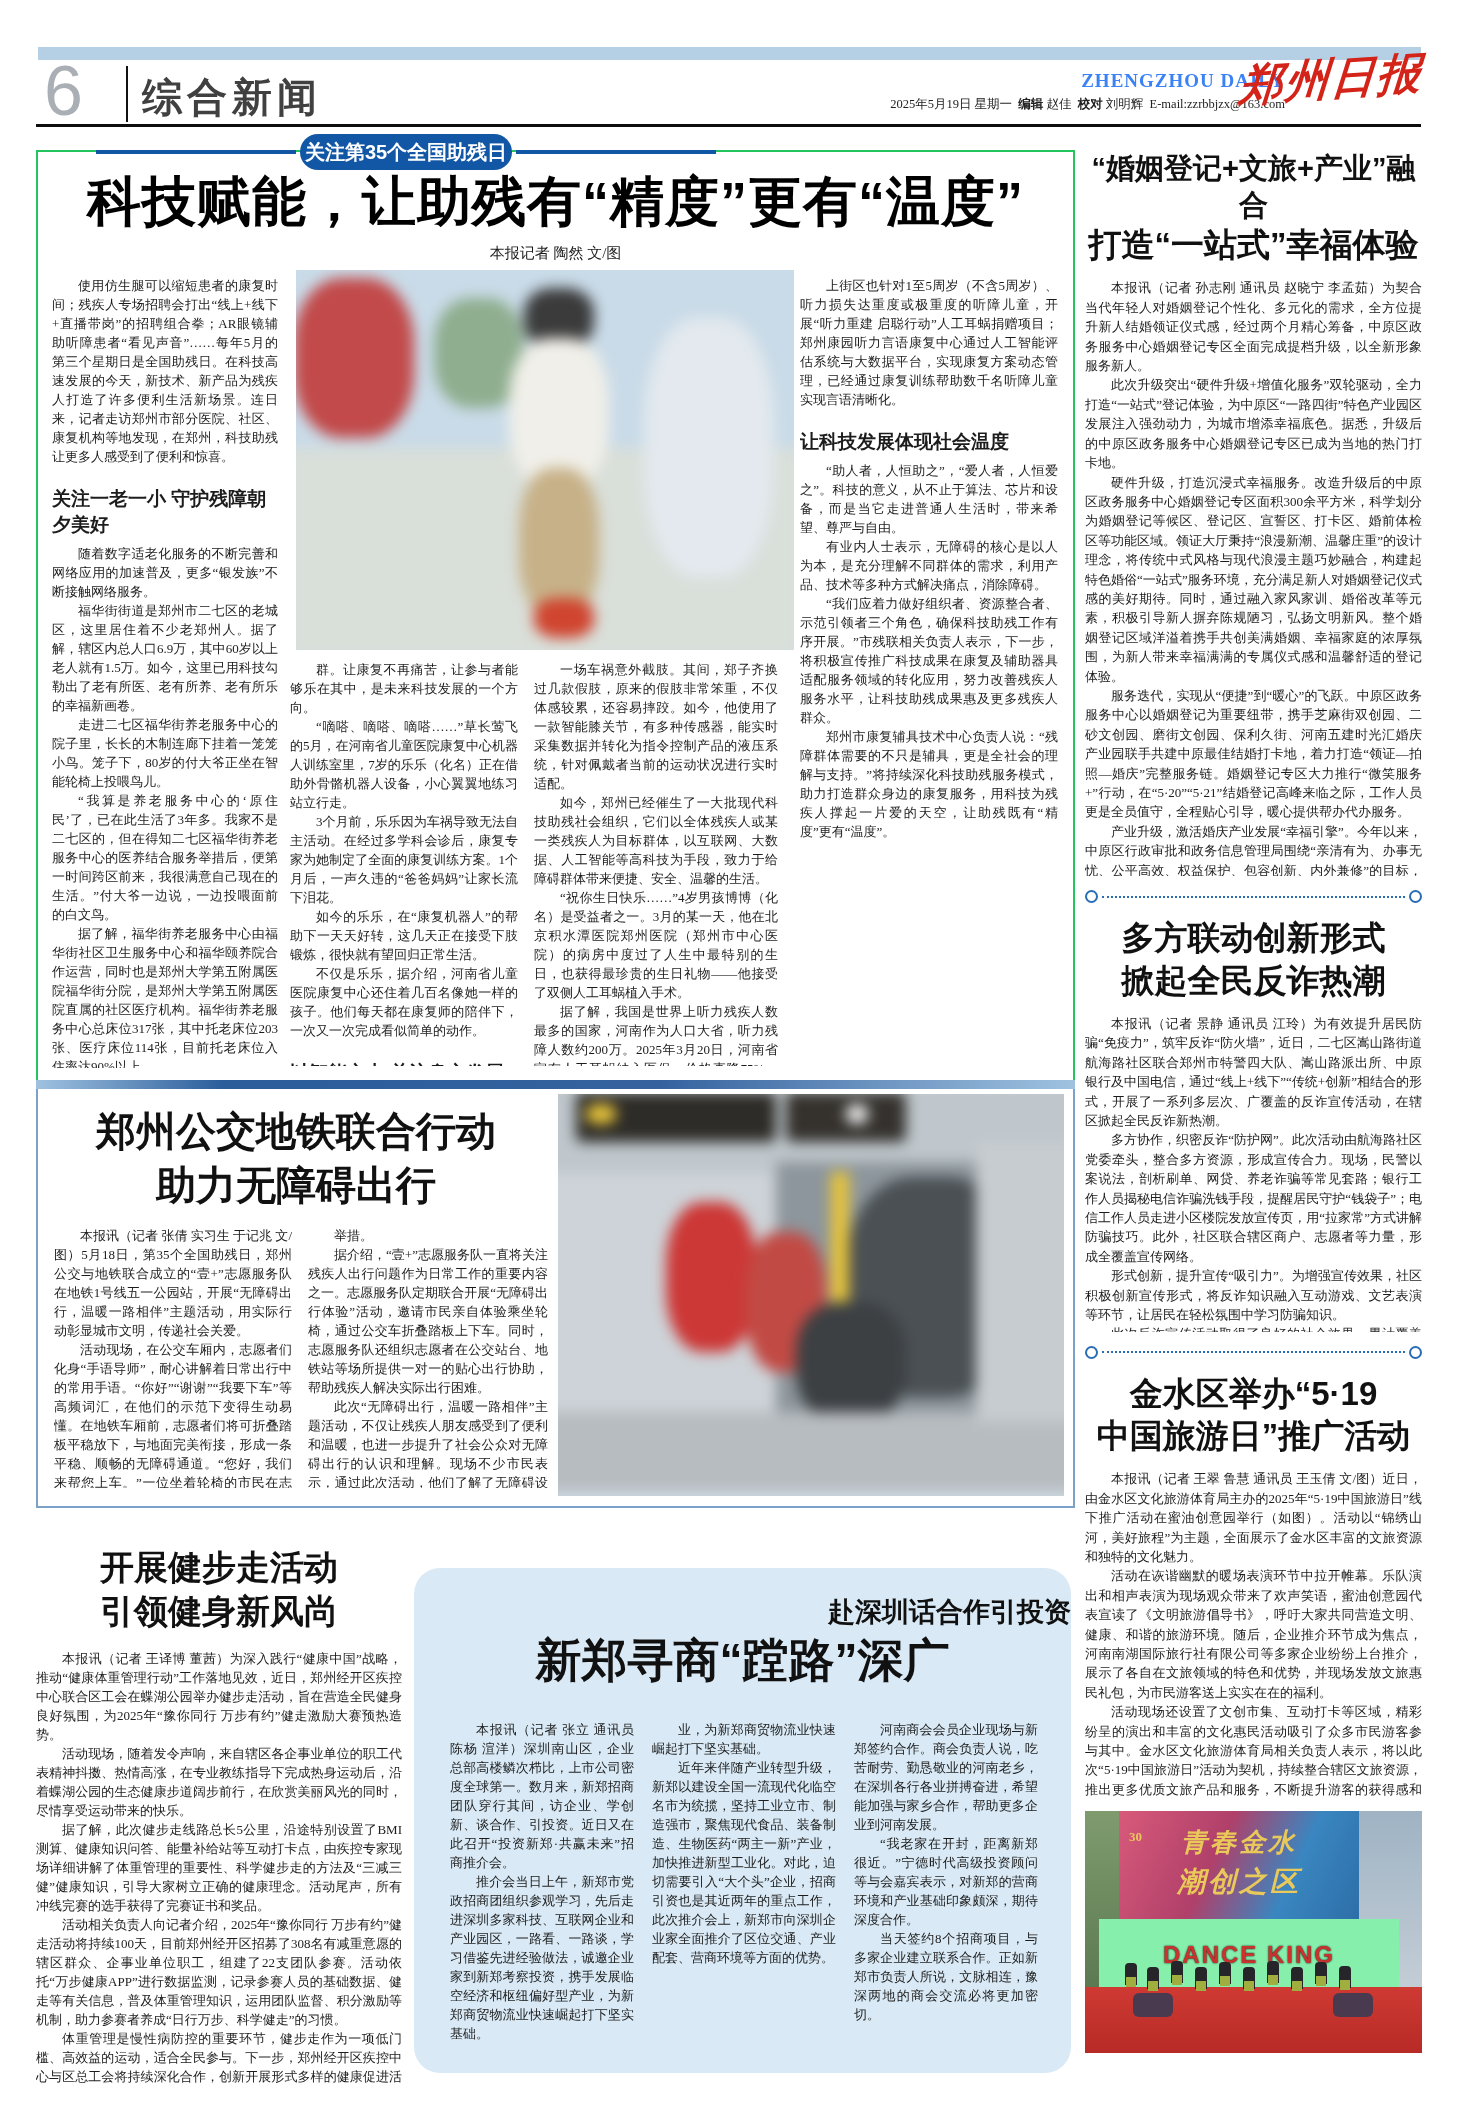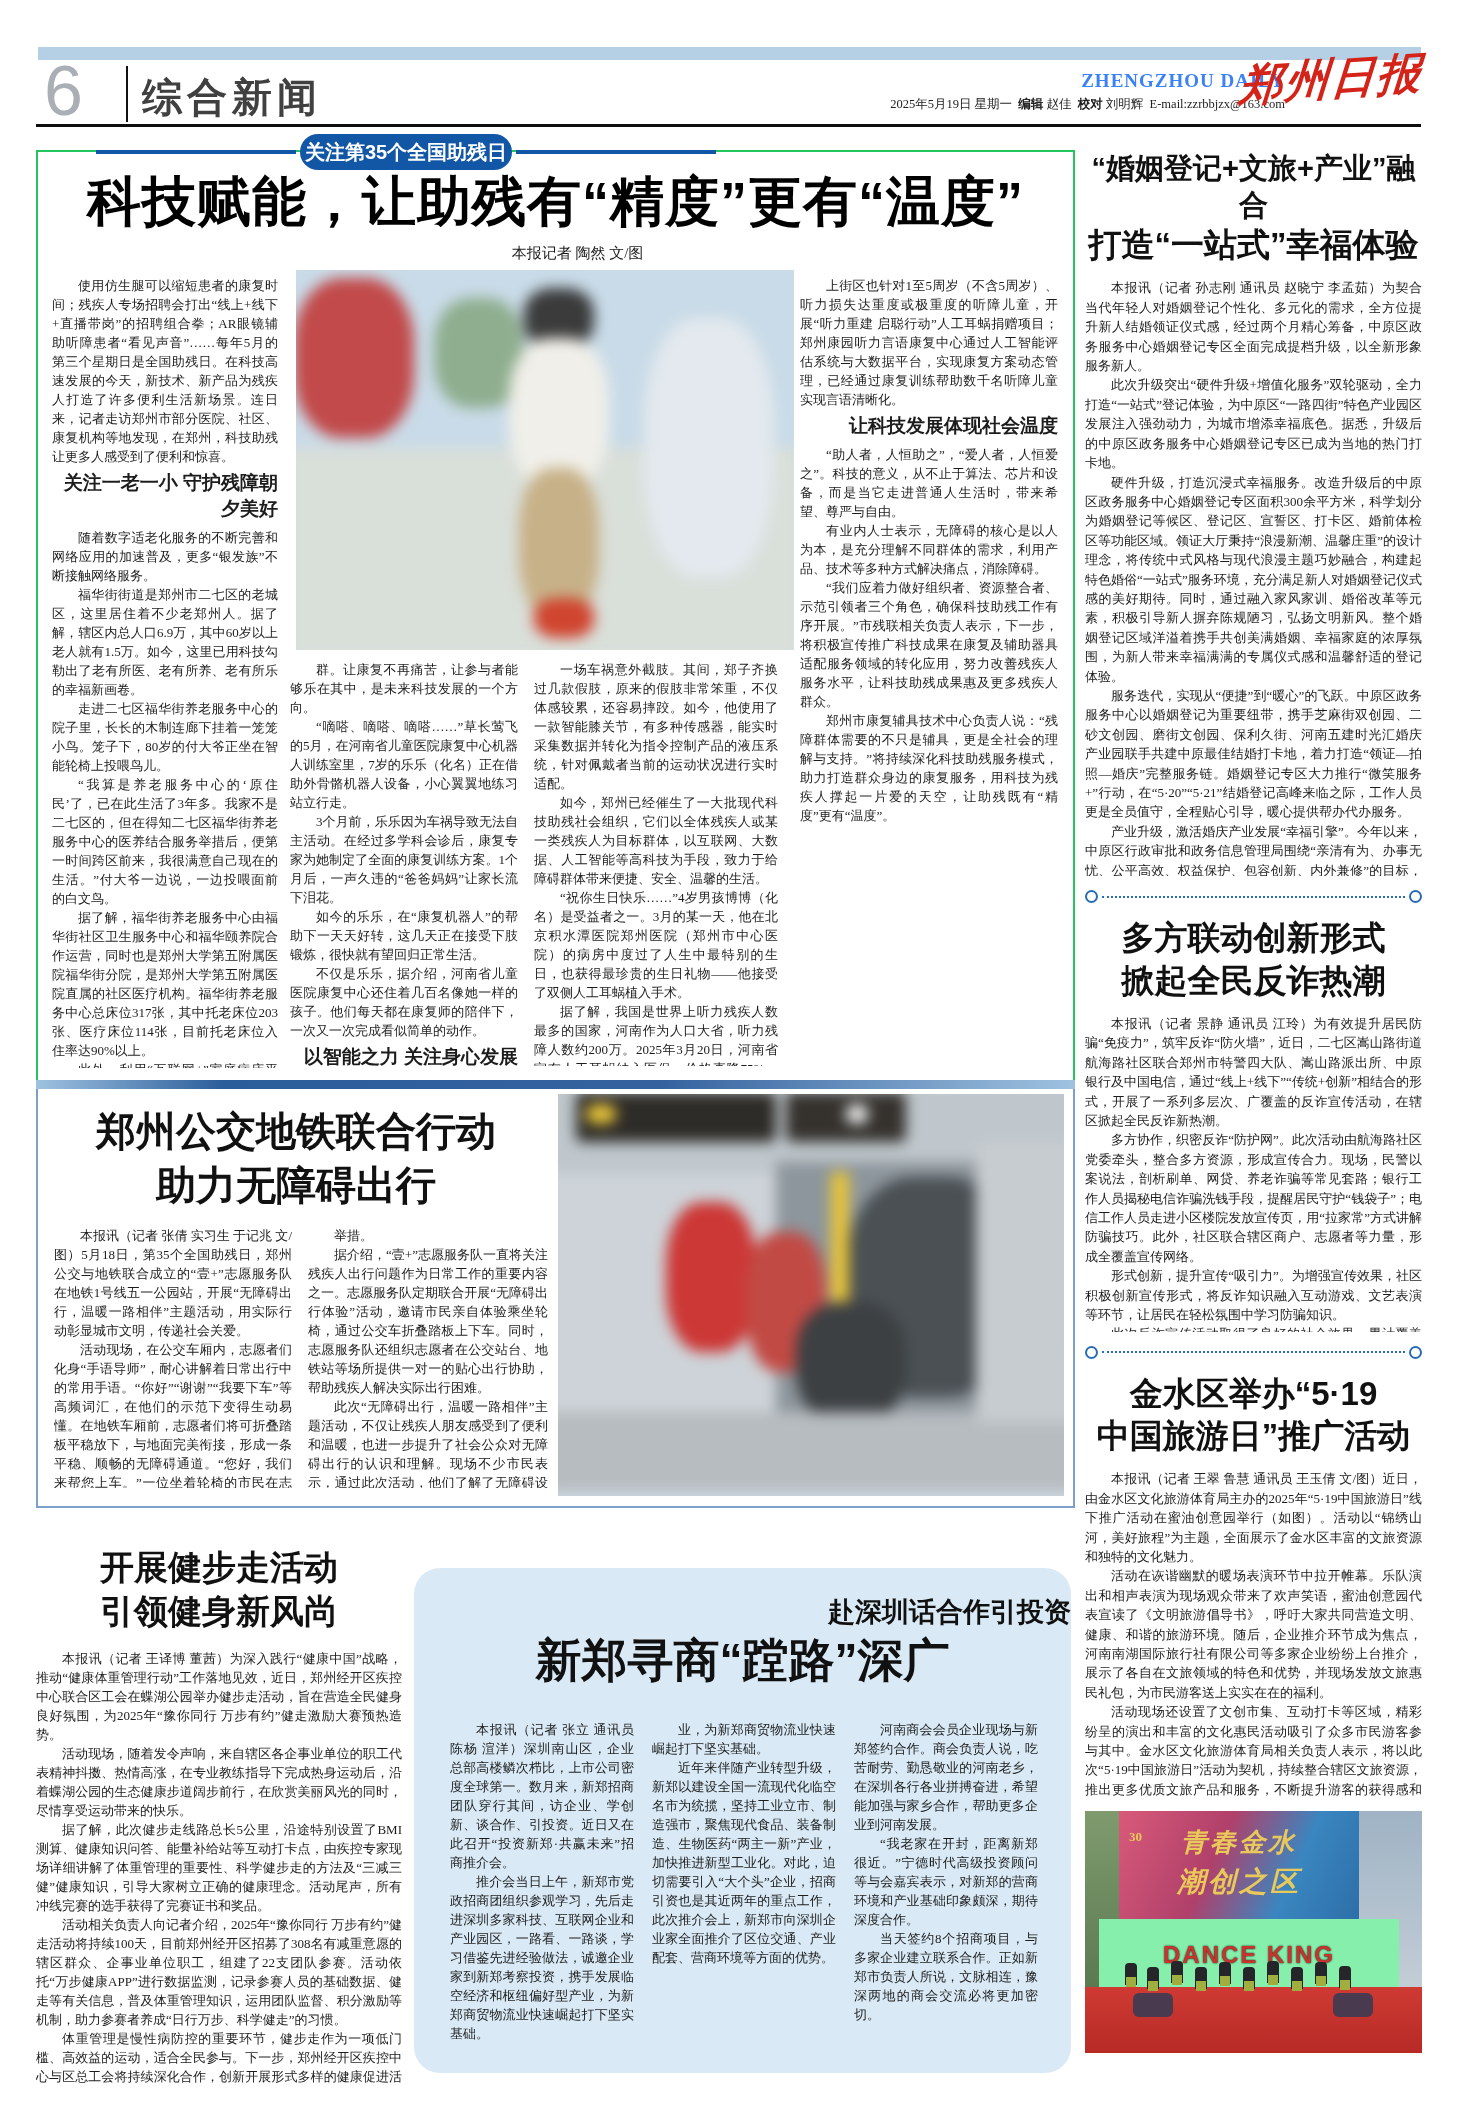--- a/index.html
+++ b/index.html
@@ -12,31 +12,31 @@
   #headvr{left:126px;top:66px;width:2px;height:56px;background:#111;}
   #section{left:142px;top:70px;font-family:"Liberation Sans",sans-serif;font-weight:bold;font-size:40px;letter-spacing:5px;color:#404040;}
   #mast-en{right:172px;top:70px;font-family:"Liberation Serif",serif;font-weight:bold;font-size:19px;color:#3b82f6;letter-spacing:1px;}
   #dateline{right:172px;top:96px;font-size:12.5px;color:#222;white-space:nowrap;}
   #dateline b{font-family:"Liberation Sans",sans-serif;}
   #mast-cn{right:34px;top:50px;font-family:"DejaVu Serif",serif;font-style:italic;font-weight:bold;
            font-size:44px;color:#d42318;transform:rotate(-4deg) skewX(-8deg);letter-spacing:2px;}
   #headrule{left:36px;top:124px;width:1385px;height:3px;background:#0d0d0d;}
   
   .para{margin:0;text-indent:2em;text-align:justify;font-size:13px;line-height:19px;}
-  .colhead{font-family:"Liberation Sans",sans-serif;font-weight:bold;font-size:19px;text-align:right;margin:4px 0 6px;text-indent:0;}
+  .colhead{font-family:"Liberation Sans",sans-serif;font-weight:bold;font-size:19px;text-align:left;margin:20px 0 6px;text-indent:0;}
   .col{overflow:hidden;}
   
   #mainbox{left:36px;top:150px;width:1035px;height:928px;border:2px solid #22c55e;background:#fff;}
   #badge{position:absolute;left:262px;top:-18px;width:212px;height:36px;background:#1257a6;border-radius:18px;
          color:#fff;font-family:"Liberation Sans",sans-serif;font-weight:bold;font-size:20px;
          display:flex;align-items:center;justify-content:center;z-index:3;}
   .badge-line{position:absolute;top:-2px;height:4px;background:#1257a6;z-index:2;}
   #mainhead{position:absolute;left:0;top:14px;width:100%;text-align:center;
             font-family:"Liberation Sans",sans-serif;font-weight:bold;font-size:54px;letter-spacing:1px;color:#000;}
-  #mainby{position:absolute;left:0;top:92px;width:100%;text-align:center;font-size:15px;padding-left:22px;}
+  #mainby{position:absolute;left:0;top:92px;width:100%;text-align:center;font-size:15px;}
   #mcol1{left:14px;top:124px;width:226px;height:792px;}
   #mphoto{left:258px;top:118px;width:498px;height:380px;}
   #mcol2{left:252px;top:508px;width:228px;height:406px;}
   #mcol3{left:496px;top:508px;width:244px;height:406px;}
   #mcol4{left:762px;top:124px;width:258px;height:792px;}
   
   .photo{position:absolute;overflow:hidden;background:#cfdbe4;}
   .ph-blur{position:absolute;inset:-12px;filter:blur(7px);}
   .blob{position:absolute;border-radius:40%;}
   

